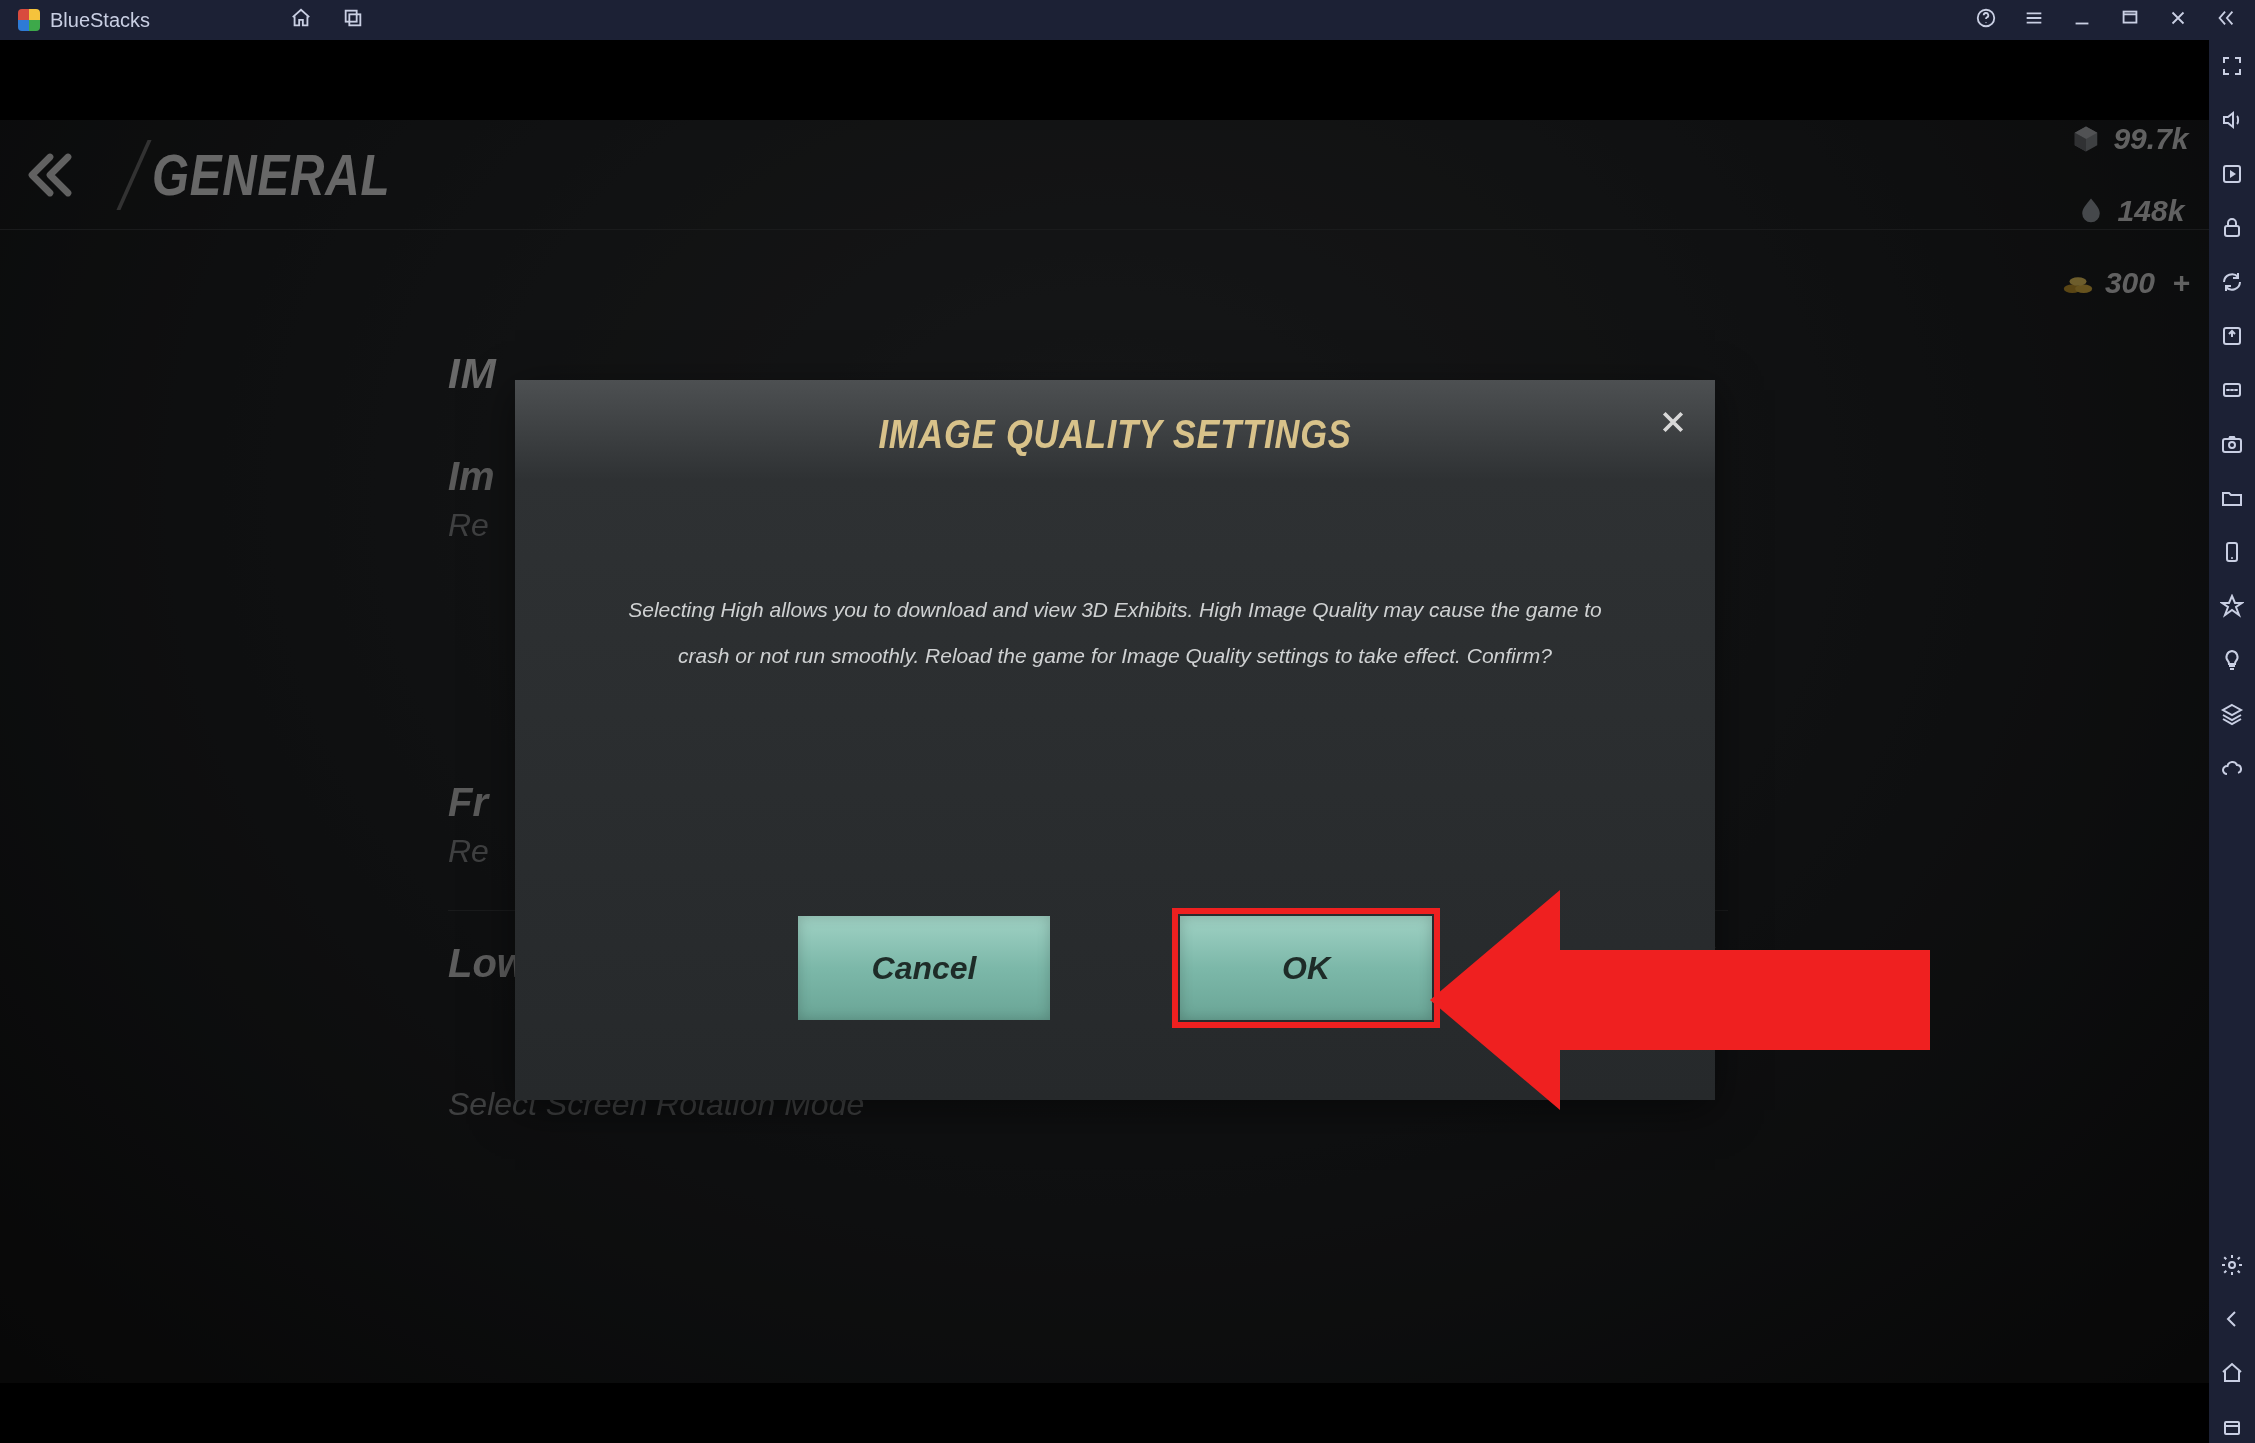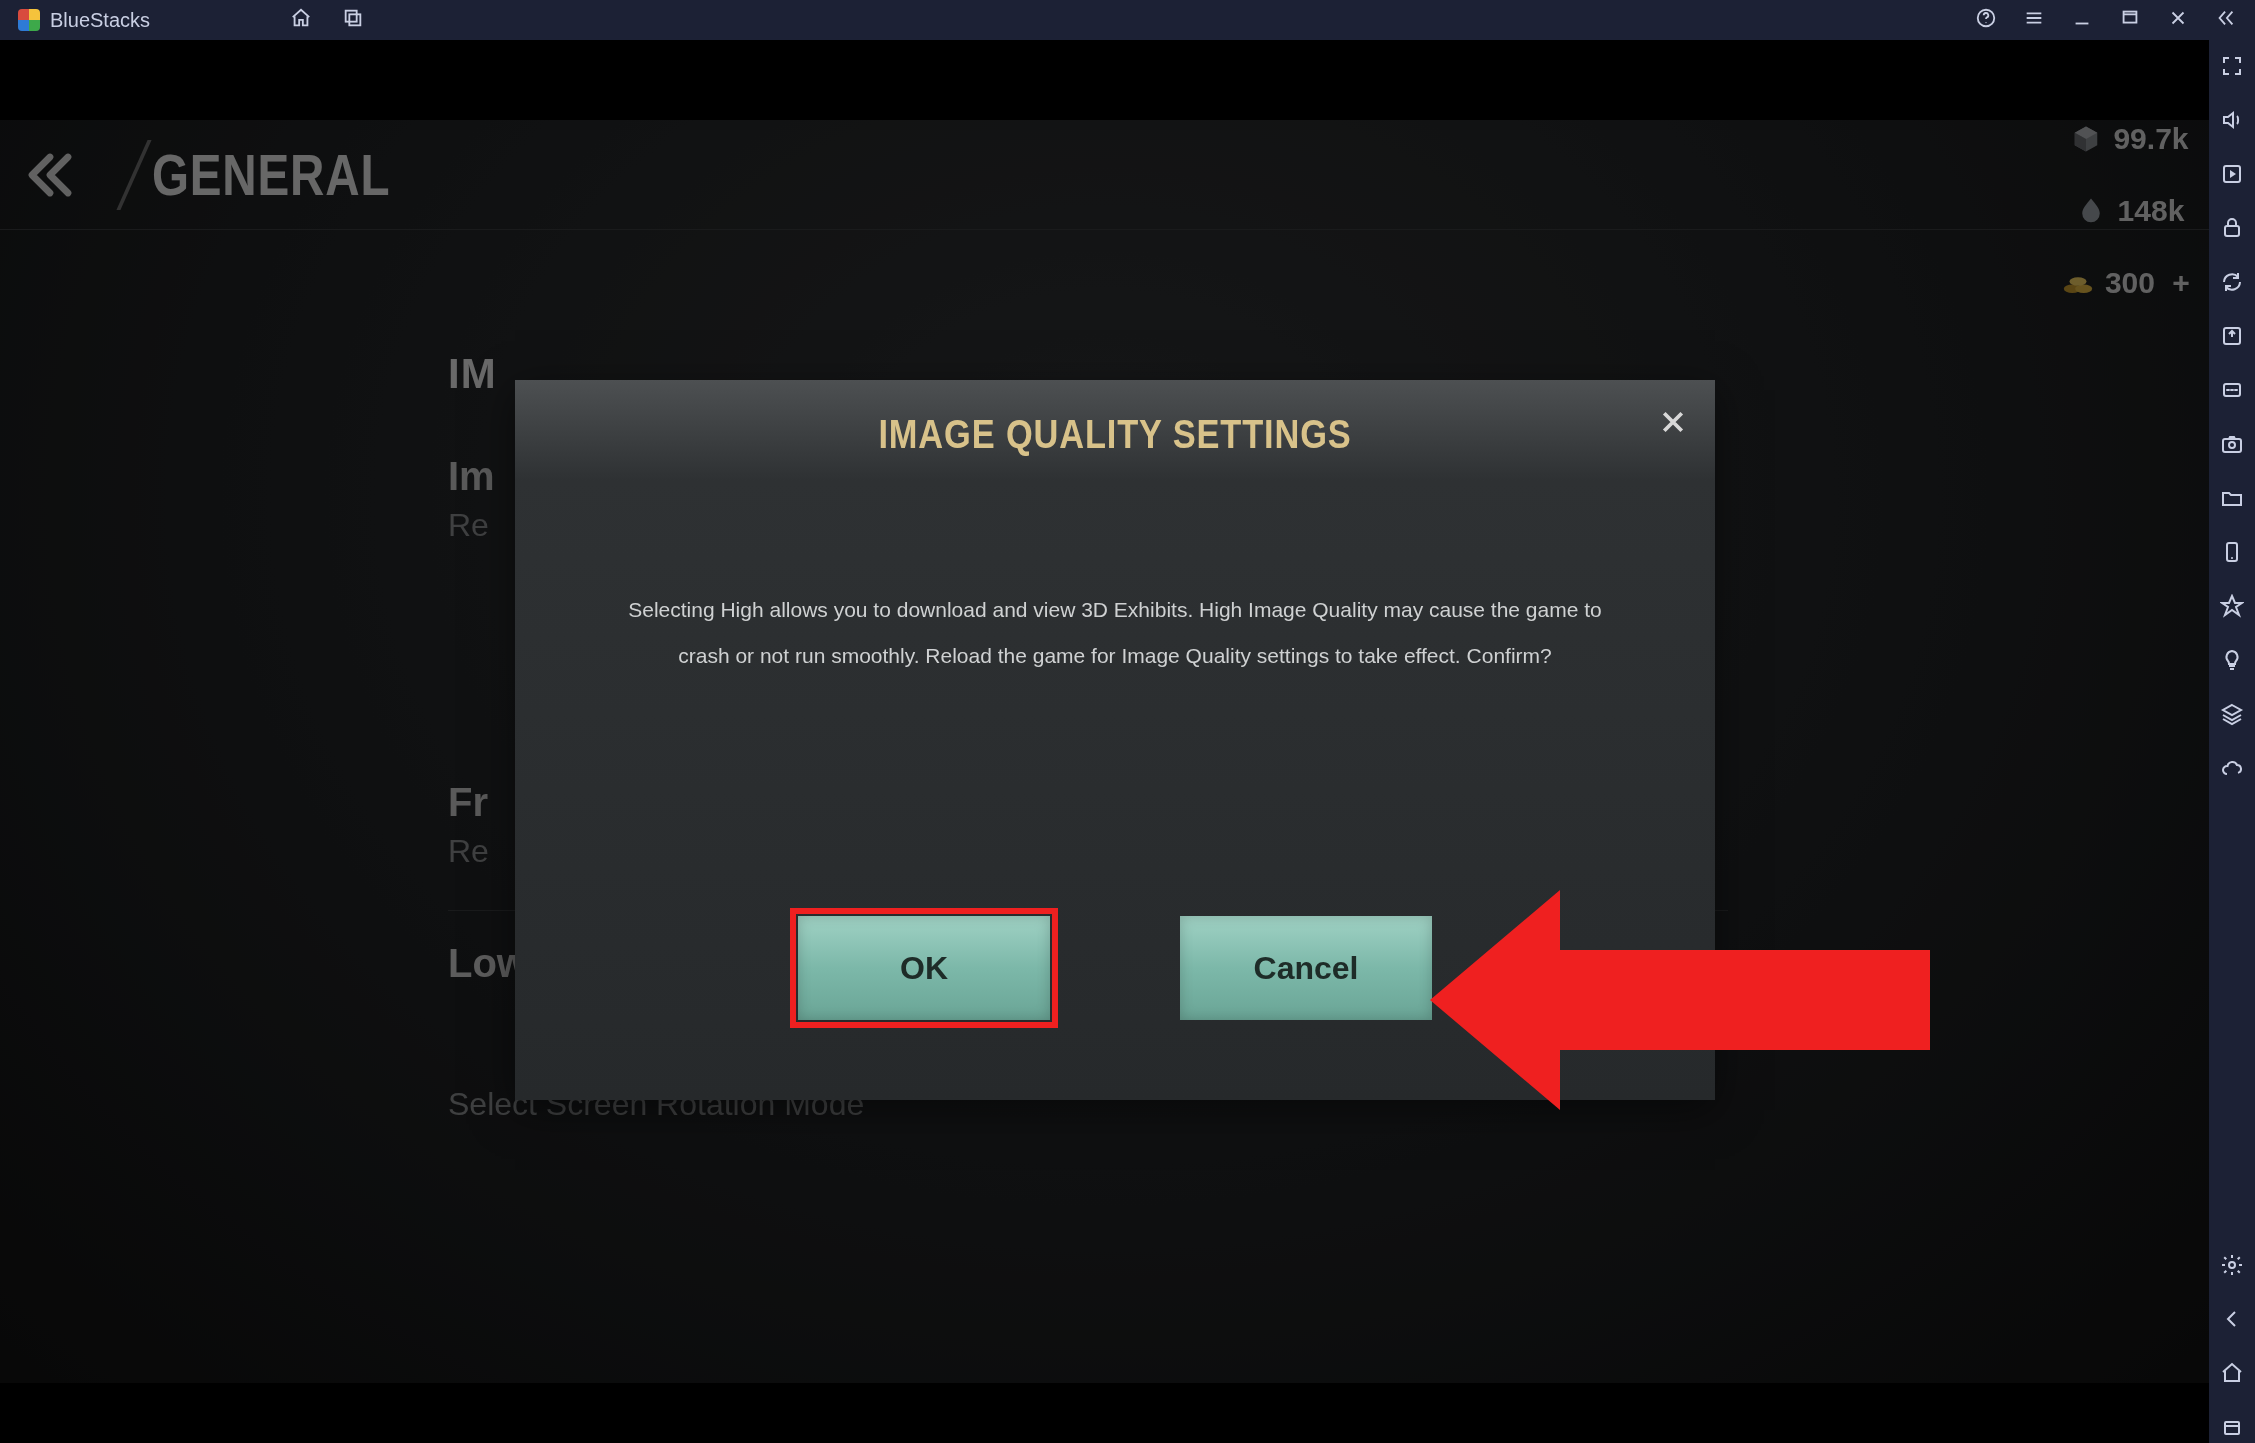--- a/index.html
+++ b/index.html
@@ -44,20 +44,21 @@
   }
   .bs-sidebar .spacer { flex: 1; }
   .side-ico { width: 24px; height: 24px; fill: none; stroke: #c9cfe3; stroke-width: 2; }
 
   
   .game-viewport {
     position: absolute;
     left: 0; top: 40px;
     width: 2209px; height: 1403px;
     background: #000;
+    font-style: italic;
   }
   .game-letterbox-inner {
     position: absolute;
     left: 0; right: 0;
     top: 80px; bottom: 60px;
     background: radial-gradient(ellipse at 50% 30%, #323436 0%, #202224 60%, #121212 100%);
     overflow: hidden;
   }
 
   
@@ -383,25 +384,25 @@
 
       <div class="modal">
         <div class="m-title">IMAGE QUALITY SETTINGS</div>
         <div class="m-close">
           <svg viewBox="0 0 24 24" fill="none">
               <path d="M5 5l14 14M19 5 5 19"></path>
             </svg>
         </div>
         <div class="m-body">Selecting High allows you to download and view 3D Exhibits. High Image Quality may cause the game to crash or not run smoothly. Reload the game for Image Quality settings to take effect. Confirm?</div>
         <div class="m-actions">
+          <div class="btn">
+            <span>Cancel</span>
+          </div>
           <div class="btn ok-hl">
             <span>OK</span>
-          </div>
-          <div class="btn">
-            <span>Cancel</span>
           </div>
         </div>
       </div>
 
       <svg class="anno-arrow" viewBox="0 0 500 240">
         <polygon points="0,120 130,10 130,70 500,70 500,170 130,170 130,230" fill="#ef2020"></polygon>
       </svg>
 
     </div>
   </div>

